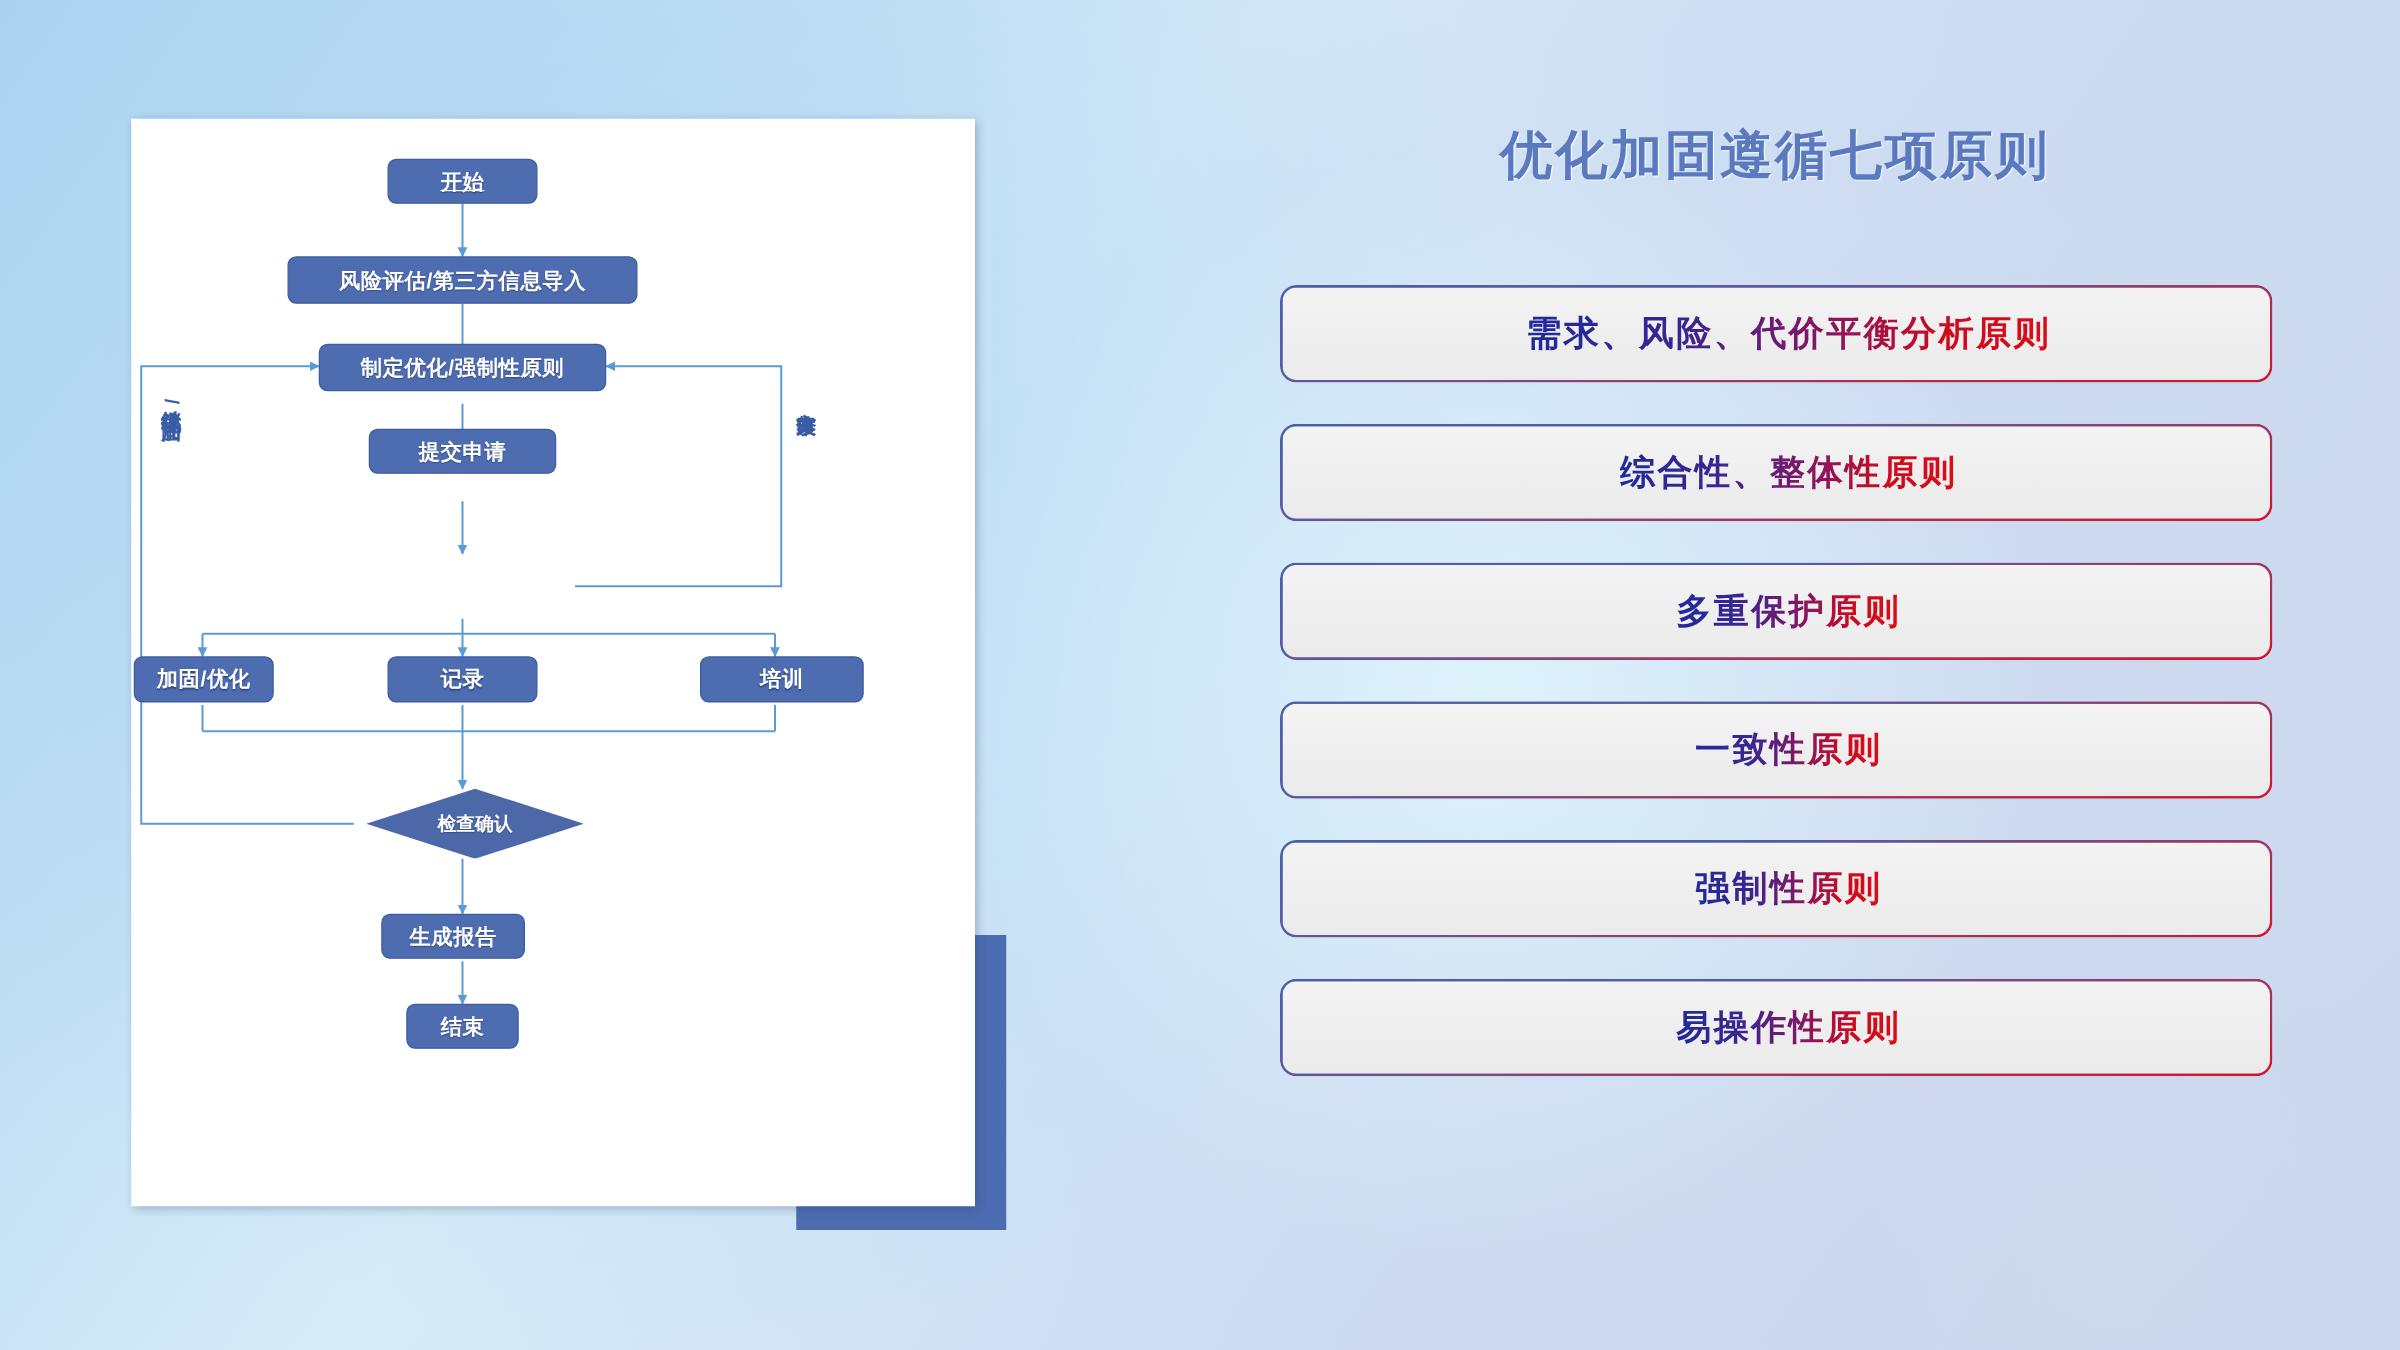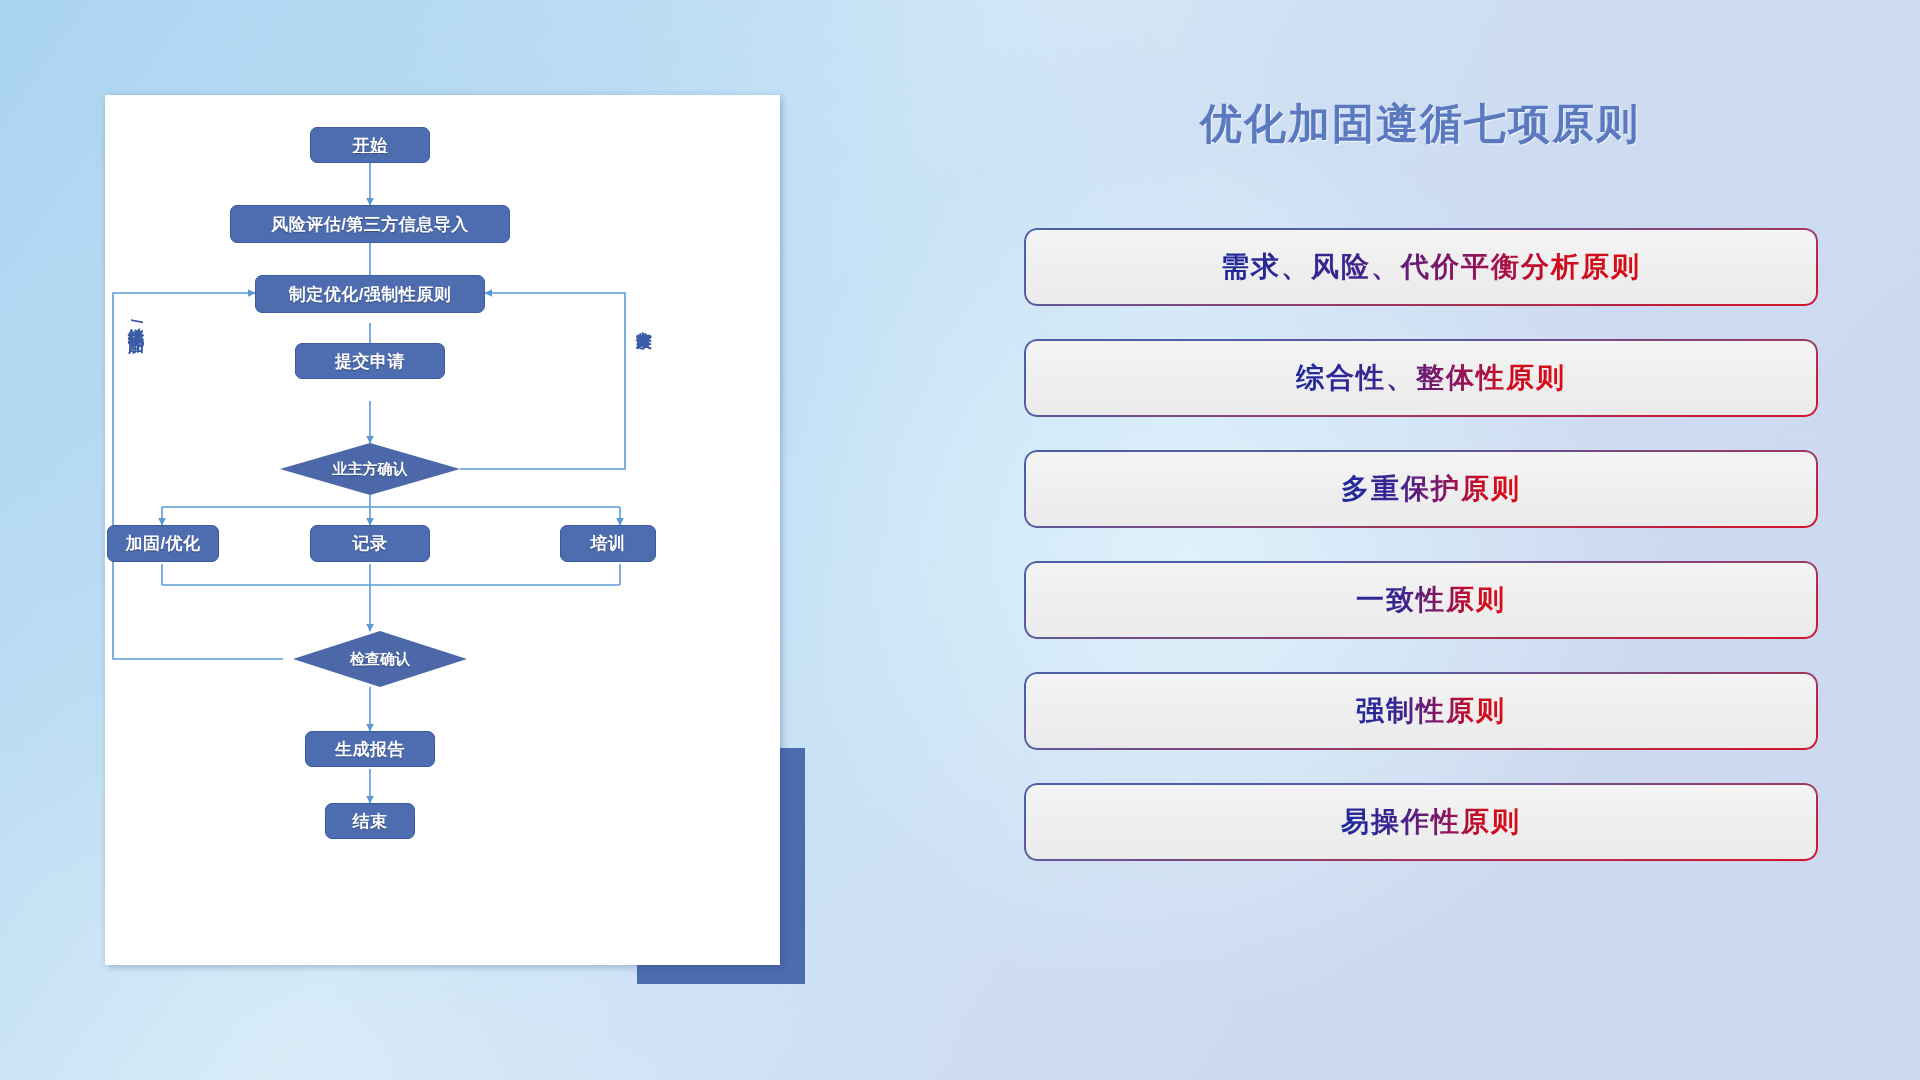--- a/index.html
+++ b/index.html
@@ -139,43 +139,39 @@
     </div>
 
     <div class="node" style="left:150px;top:180px;width:230px;height:38px;">
       <span>制定优化/强制性原则</span>
     </div>
 
     <div class="node" style="left:190px;top:248px;width:150px;height:36px;">
       <span>提交申请</span>
     </div>
 
-    <div class="diamond" style="left:175px;top:348px;width:180px;height:52px;">
-      <div class="dshape"></div>
-      <span>业主方确认</span>
-    </div>
 
     <div class="node" style="left:2px;top:430px;width:112px;height:37px;">
       <span>加固/优化</span>
     </div>
 
     <div class="node" style="left:205px;top:430px;width:120px;height:37px;font-family:Liberation Mono, monospace;">
       <span>记录</span>
     </div>
 
-    <div class="node" style="left:455px;top:430px;width:96px;height:37px;">
+    <div class="node" style="left:455px;top:430px;width:131px;height:37px;">
       <span>培训</span>
     </div>
 
     <div class="diamond" style="left:188px;top:536px;width:174px;height:56px;">
       <div class="dshape"></div>
       <span>检查确认</span>
     </div>
 
-    <div class="node" style="left:200px;top:636px;width:130px;height:36px;">
+    <div class="node" style="left:200px;top:636px;width:115px;height:36px;">
       <span>生成报告</span>
     </div>
 
     <div class="node" style="left:220px;top:708px;width:90px;height:36px;">
       <span>结束</span>
     </div>
 
     <div class="vlabel slash" style="left:22px;top:220px;">继续优化/加固</div>
 
     <div class="vlabel" style="left:530px;top:222px;">方案修改</div>

